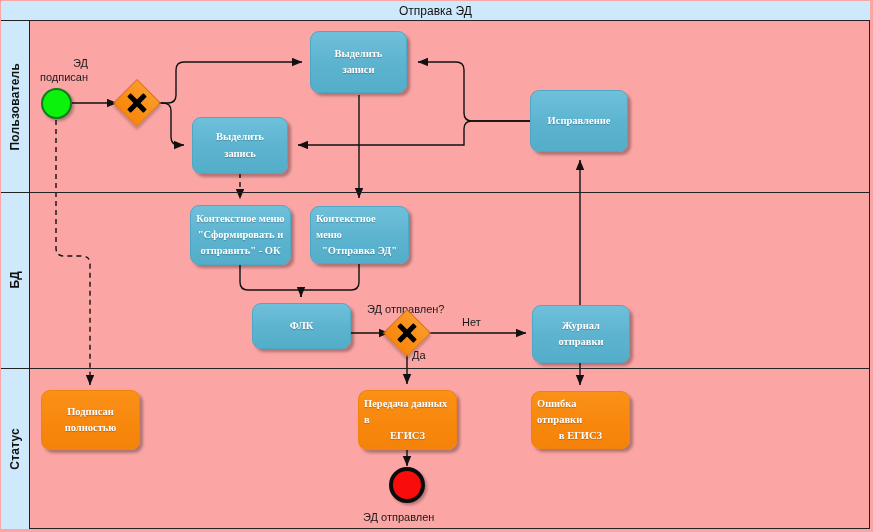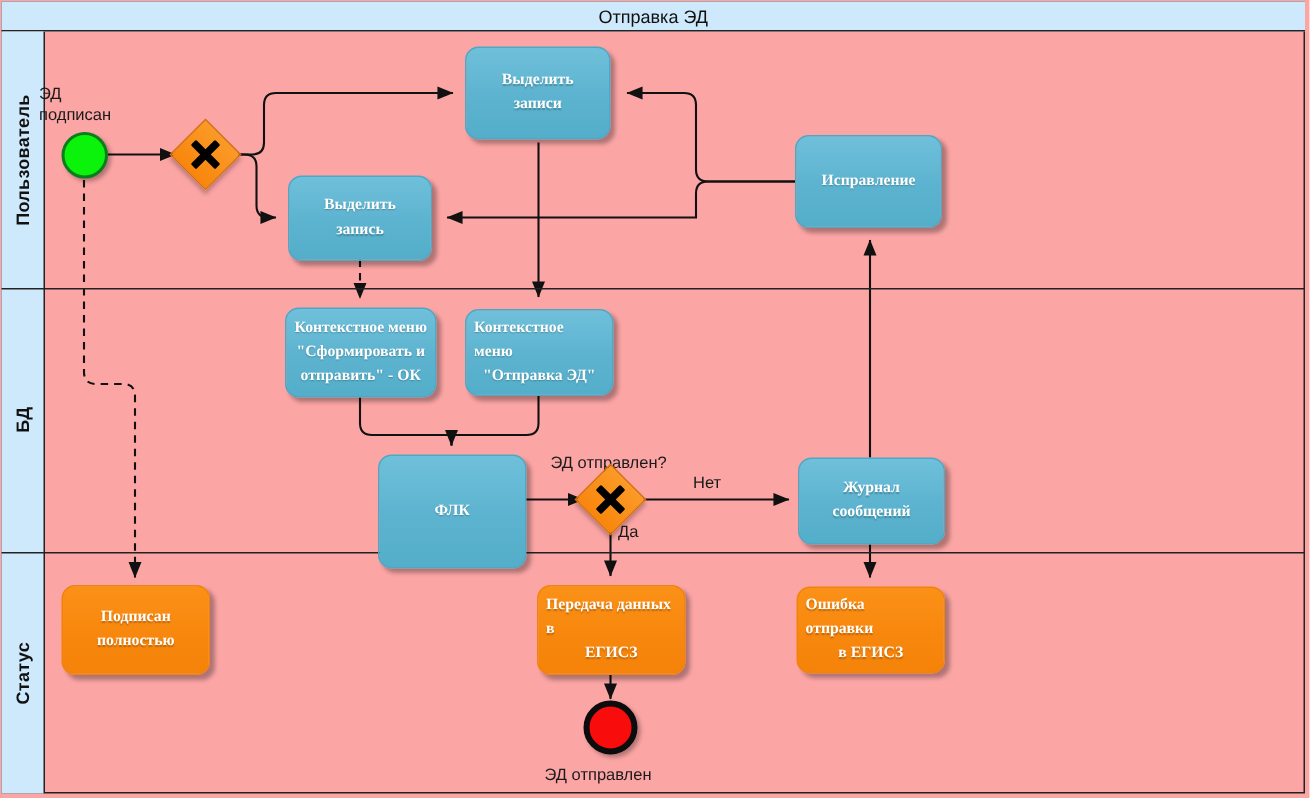--- a/index.html
+++ b/index.html
@@ -144,21 +144,21 @@
   }
   .gateway .x::before { transform: translate(-50%,-50%) rotate(45deg); }
   .gateway .x::after  { transform: translate(-50%,-50%) rotate(-45deg); }
   
   .flabel {
     position: absolute;
     font-family: "Liberation Sans", sans-serif;
     font-size: 11px;
     color: #1a1a1a;
     white-space: nowrap;
-    text-align: left;
+    text-align: right;
     line-height: 1.25;
   }
 </style>
 </head>
 <body>
 
 <div id="canvas">
 
   <svg id="svg-layer" viewBox="0 0 873 532" xmlns="http://www.w3.org/2000/svg">
     <defs>
@@ -254,37 +254,37 @@
     <span class="line">Контекстное меню</span>
     <span class="line">"Сформировать и</span>
     <span class="line">отправить" - ОК</span>
   </div>
 
   <div class="node task" style="left:310px; top:206px; width:99px; height:58px;">
     <span class="line">Контекстное меню</span>
     <span class="line">"Отправка ЭД"</span>
   </div>
 
-  <div class="node task" style="left:252px; top:303px; width:99px; height:76px;">
+  <div class="node task" style="left:252px; top:303px; width:99px; height:46px;">
     <span class="line">ФЛК</span>
   </div>
 
   <div class="flabel" style="left:367px; top:303px;">ЭД отправлен?</div>
 
   <div class="gateway" style="left:390px; top:316px;">
     <span class="x"></span>
   </div>
 
   <div class="flabel" style="left:412px; top:349px;">Да</div>
 
   <div class="flabel" style="left:462px; top:316px;">Нет</div>
 
   <div class="node task" style="left:532px; top:305px; width:98px; height:58px;">
     <span class="line">Журнал</span>
-    <span class="line">сообщений</span>
+    <span class="line">отправки</span>
   </div>
 
   <div class="node status" style="left:41px; top:390px; width:99px; height:60px;">
     <span class="line">Подписан</span>
     <span class="line">полностью</span>
   </div>
 
   <div class="node status" style="left:358px; top:390px; width:99px; height:60px;">
     <span class="line">Передача данных в</span>
     <span class="line">ЕГИСЗ</span>

